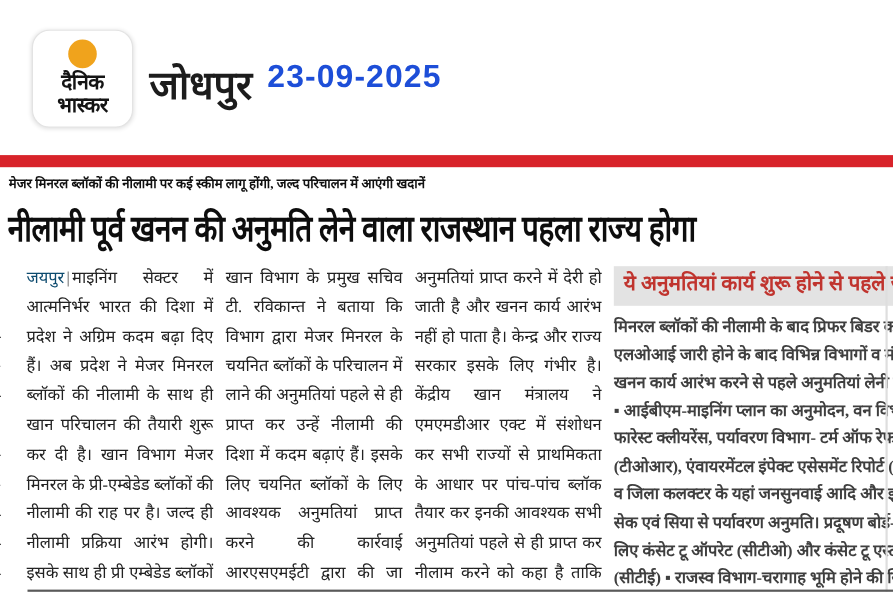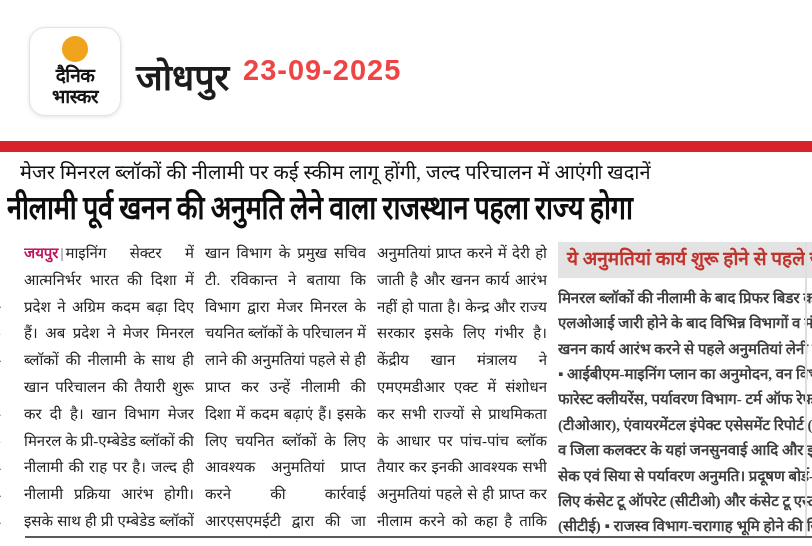--- a/index.html
+++ b/index.html
@@ -27,29 +27,29 @@
     font-weight: 900; font-size: 19px; line-height: 21px; color: #141414; letter-spacing: -0.5px;
   }
   .edition {
     position: absolute; left: 136px; top: 52px;
     font-family: "Liberation Sans", "DejaVu Sans", sans-serif;
     font-size: 36px; font-weight: 800; color: #1c1c1c; white-space: nowrap;
   }
   .edition-date {
     position: absolute; left: 243px; top: 54px;
     font-family: "Liberation Sans", "DejaVu Sans", sans-serif;
-    font-size: 29px; font-weight: 700; color: #ef4444; letter-spacing: 1px; white-space: nowrap;
+    font-size: 29px; font-weight: 700; color: #1d4ed8; letter-spacing: 1px; white-space: nowrap;
   }
 
   .red-bar { position: absolute; top: 141px; left: 0; right: 0; height: 11px; background: #d8232a; }
 
   
   .kicker {
-    position: absolute; top: 158px; left: 20px; right: 4px;
-    font-size: 20px; font-weight: 400; color: #111;
+    position: absolute; top: 158px; left: 8px; right: 4px;
+    font-size: 12px; font-weight: 700; color: #111;
     white-space: nowrap; overflow: hidden;
   }
   .headline {
     position: absolute; top: 184px; left: 7px; right: 2px; height: 48px;
     font-size: 27px; font-weight: 800; color: #0d0d0d; letter-spacing: -0.3px;
     transform: scaleY(1.22); transform-origin: left top;
     white-space: nowrap; overflow: hidden;
   }
 
   
@@ -64,21 +64,21 @@
     position: absolute; left: -8px; top: 4px;
     font-size: 15px; line-height: 27px; color: #333; white-space: pre-line;
   }
   .col {
     font-size: 15px; line-height: 26.8px; color: #222;
     text-align: justify; overflow: hidden;
   }
   .col-1 { flex: 0 0 170px; }
   .col-2 { flex: 0 0 161px; }
   .col-3 { flex: 0 0 170px; }
-  .dateline { font-weight: 700; color: #be185d; }
+  .dateline { font-weight: 400; color: #0c4a6e; }
   .dateline-sep { color: #555; padding: 0 2px; }
 
   
   .sidebar { flex: 1 1 auto; padding-right: 10px; }
   .sidebar-title {
     background: #e3e3e3; color: #c0342e;
     font-size: 19px; font-weight: 800; line-height: 1.2;
     padding: 6px 9px 7px 9px; margin: 2px 2px 8px 0;
     white-space: nowrap; overflow: hidden;
   }

